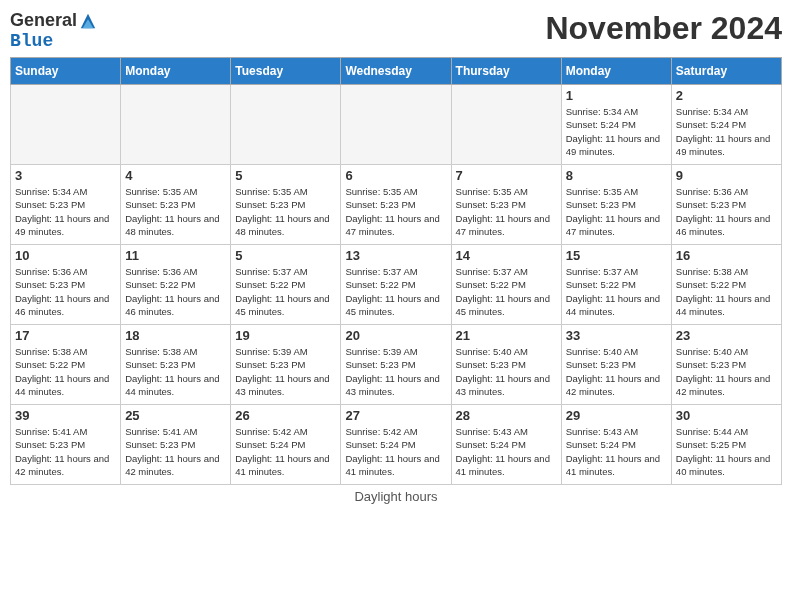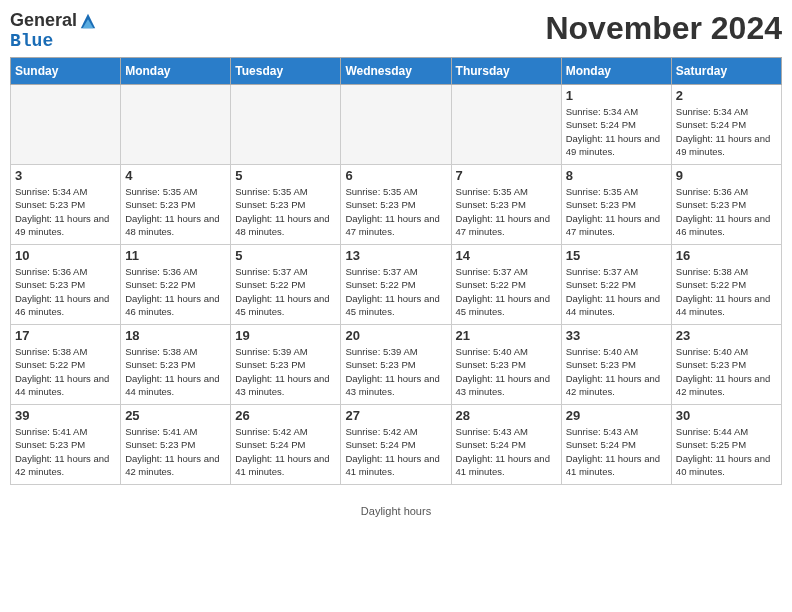--- a/index.html
+++ b/index.html
@@ -84,23 +84,23 @@
       font-size: 13px;
       font-weight: bold;
       margin-bottom: 2px;
     }
     .day-info {
       font-size: 9.5px;
       line-height: 1.4;
       color: #333;
     }
     .footer-note {
-      font-size: 11px;
+      font-size: 13px;
       color: #555;
-      margin-top: 20px;
+      margin-top: 4px;
       text-align: center;
     }
   </style>
 </head>
 <body>
 
 <div class="header-section">
   <div class="logo">
     <div class="logo-text">
       <span class="logo-general">General</span>

